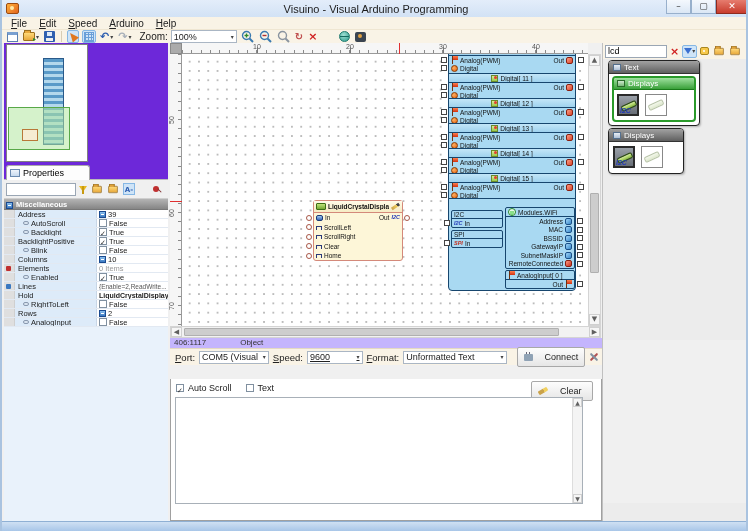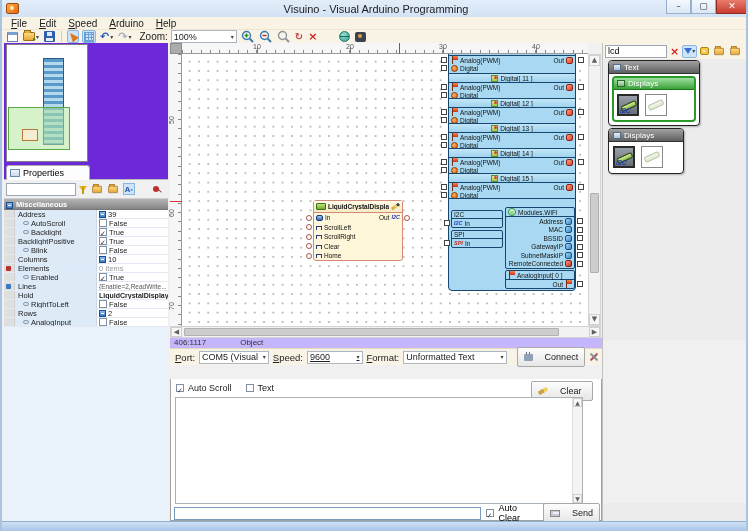--- a/index.html
+++ b/index.html
@@ -738,29 +738,20 @@
         <span class="ic-broom"></span>
         <span>Clear</span>
       </div>
     </div>
     <div id="termtext">
       <div id="termscroll">
         <span class="sarr glyph" style="left:0;top:0;width:9px;height:9px;font-size:6px;line-height:8px;">▲</span>
         <span class="sarr glyph" style="left:0;bottom:0;width:9px;height:9px;font-size:6px;line-height:8px;">▼</span>
       </div>
     </div>
-    <div id="sendrow">
-      <input style="">
-      <span class="cb on"></span>
-      <span>Auto Clear</span>
-      <div class="btn">
-        <span class="ic-send"></span>
-        <span>Send</span>
-      </div>
-    </div>
   </div>
 
   <div id="rightcol">
     <div id="searchrow">
       <input value="lcd" style="">
       <span class="sbtn">
           <span class="ic-x glyph">×</span>
         </span>
       <span class="sbtn pressed">
           <span class="ic-filter"></span>

